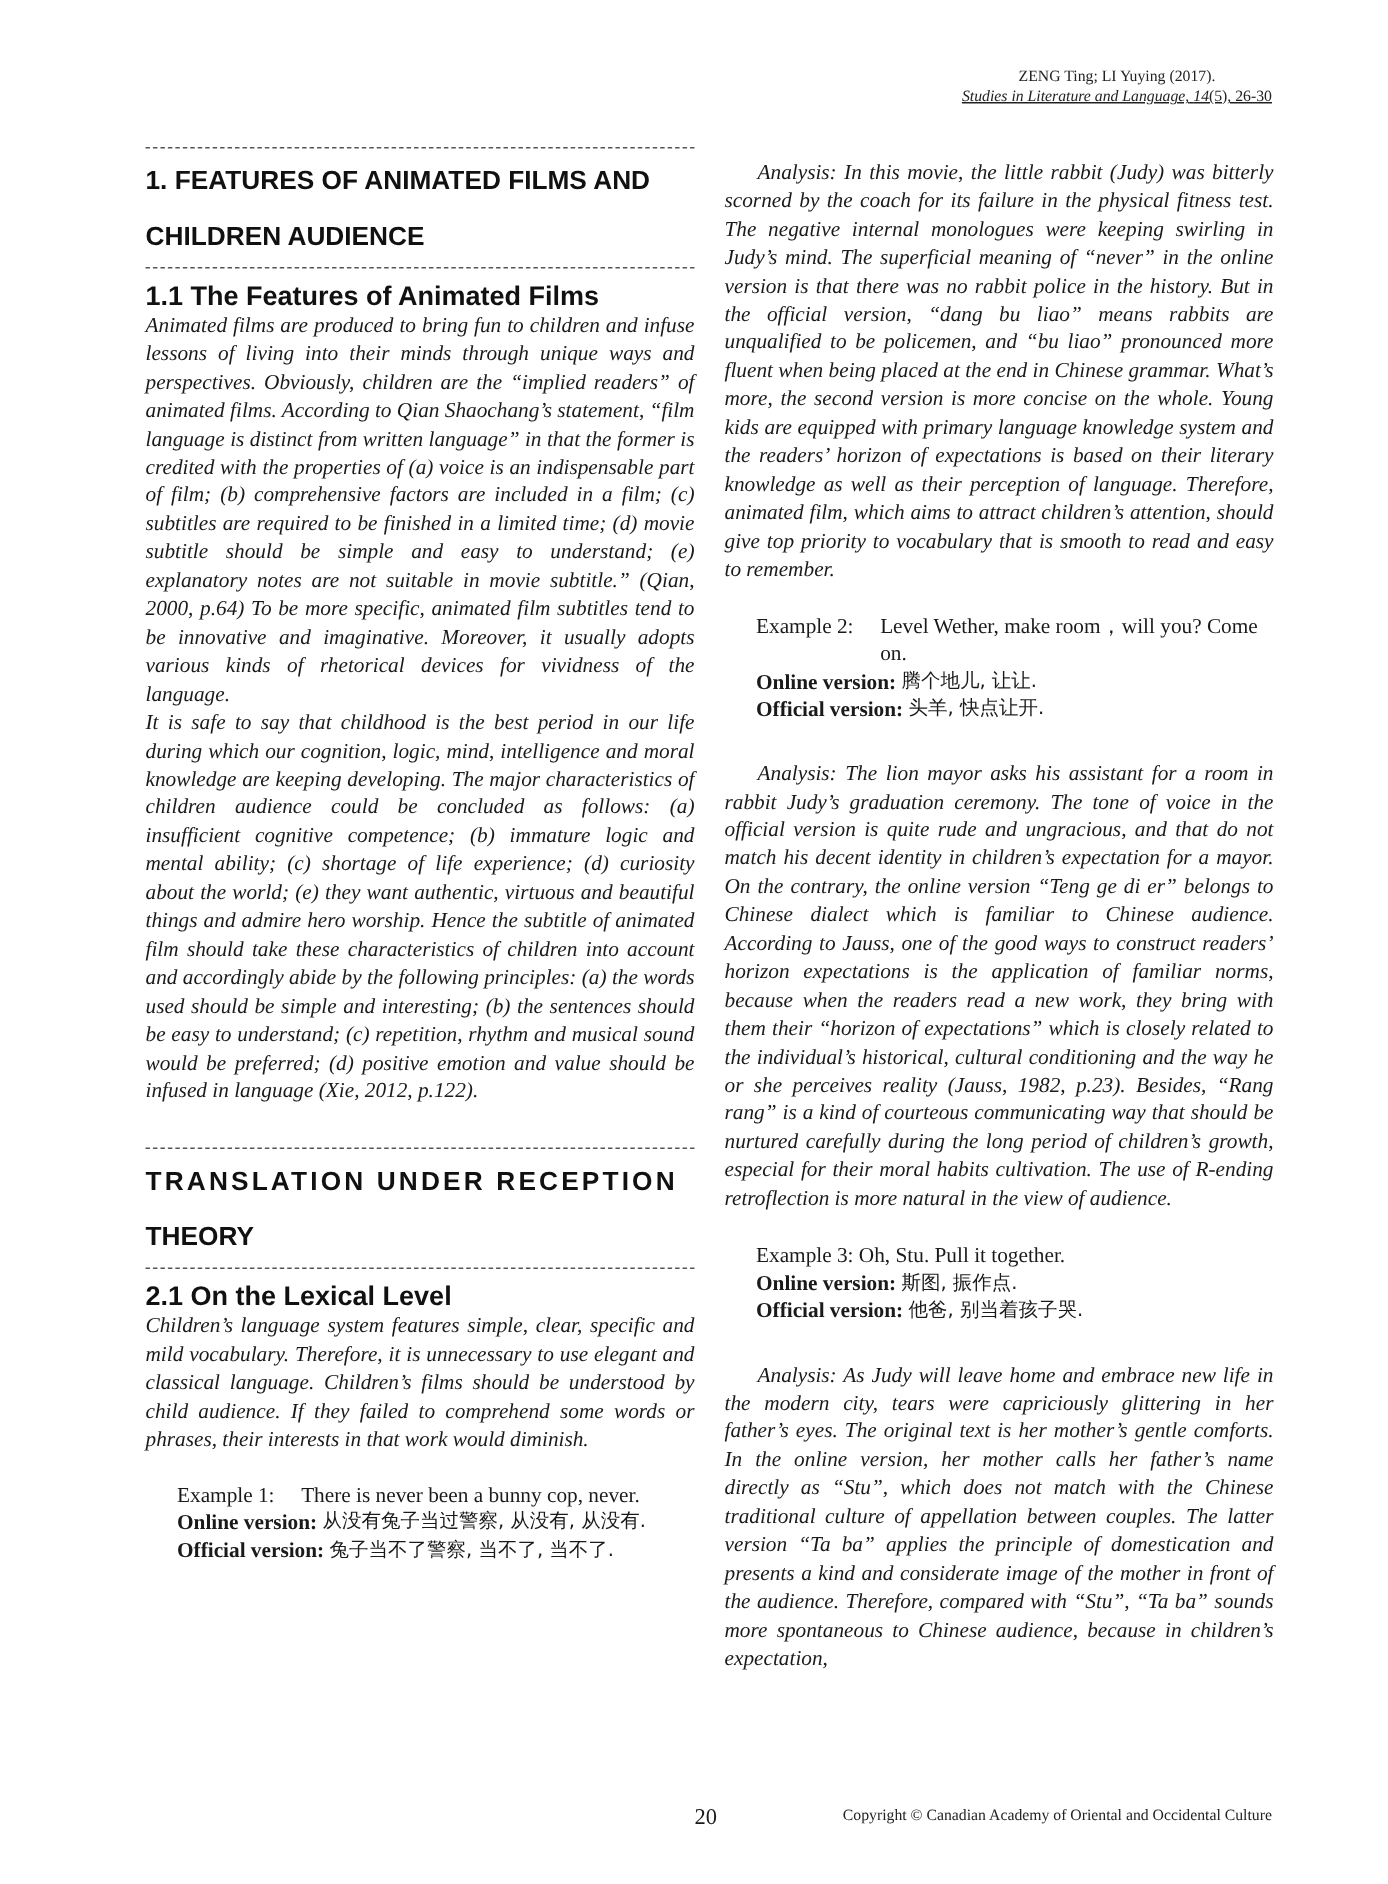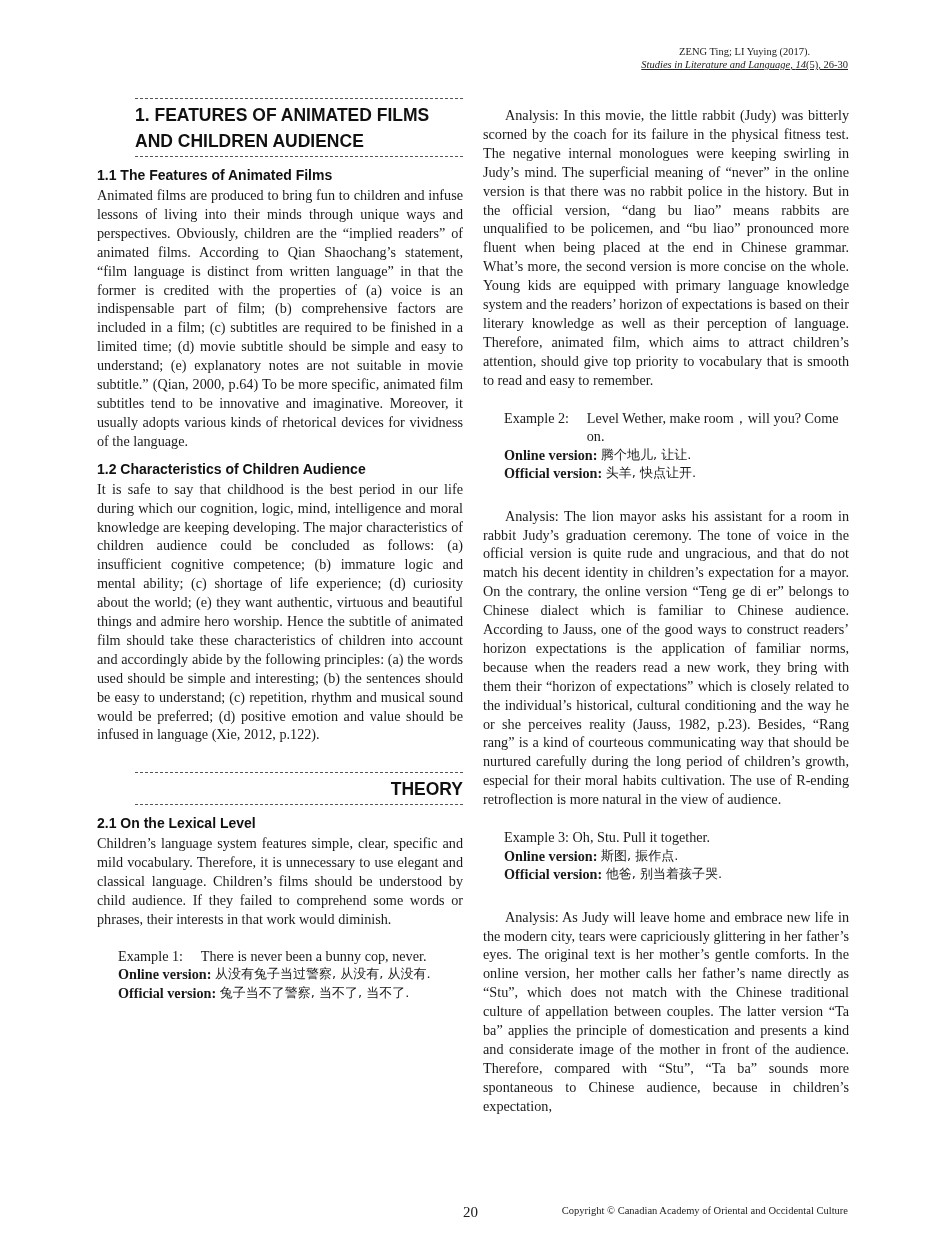--- a/index.html
+++ b/index.html
@@ -31,43 +31,42 @@
     line-height: 18.9px;
     text-align: justify;
   }
   .col-left { left: 97px; }
   .col-right { left: 483px; top: 106px; }
 
   .sec-head {
     font-family: "Liberation Sans", "DejaVu Sans", sans-serif;
     font-weight: bold;
     font-size: 17.5px;
-    line-height: 26px;
+    line-height: 37px;
     border-top: 1px dashed #555;
     border-bottom: 1px dashed #555;
     padding: 3px 0 2px 0;
     text-align: left;
     color: #111;
-    margin-left: 38px;
   }
   .sec-head.spaced {
     letter-spacing: 0.36em;
   }
   .sec-head.spaced .last { letter-spacing: normal; }
   .sub-head {
     font-family: "Liberation Sans", "DejaVu Sans", sans-serif;
     font-weight: bold;
-    font-size: 14px;
+    font-size: 18px;
     line-height: 18px;
     margin-top: 10px;
     margin-bottom: 2px;
     text-align: left;
     color: #111;
   }
-  p.body { text-align: justify; }
+  p.body { text-align: justify; font-style: italic; }
   p.indent { text-indent: 22px; }
 
   .example {
     font-size: 14.2px;
     line-height: 18.5px;
     margin: 16px 0 0 0;
     text-align: left;
   }
   .example .row { display: flex; }
   .example .lbl { white-space: pre; }
@@ -95,25 +94,25 @@
   <div>ZENG Ting; LI Yuying (2017).</div>
   <div class="journal"><span>Studies in Literature and Language,</span> <span class="vol">14</span><span class="issue">(5), 26-30</span></div>
 </div>
 
 <div class="col col-left">
   <div class="sec-head">1. FEATURES OF ANIMATED FILMS AND CHILDREN AUDIENCE</div>
 
   <div class="sub-head" style="margin-top:9px;">1.1 The Features of Animated Films</div>
   <p class="body">Animated films are produced to bring fun to children and infuse lessons of living into their minds through unique ways and perspectives. Obviously, children are the “implied readers” of animated films. According to Qian Shaochang’s statement, “film language is distinct from written language” in that the former is credited with the properties of (a) voice is an indispensable part of film; (b) comprehensive factors are included in a film; (c) subtitles are required to be finished in a limited time; (d) movie subtitle should be simple and easy to understand; (e) explanatory notes are not suitable in movie subtitle.” (Qian, 2000, p.64) To be more specific, animated film subtitles tend to be innovative and imaginative. Moreover, it usually adopts various kinds of rhetorical devices for vividness of the language.</p>
 
-  <div class="sub-head" style="margin-top:9px;">1.2 Characteristics of Children Audience</div>
   <p class="body">It is safe to say that childhood is the best period in our life during which our cognition, logic, mind, intelligence and moral knowledge are keeping developing. The major characteristics of children audience could be concluded as follows: (a) insufficient cognitive competence; (b) immature logic and mental ability; (c) shortage of life experience; (d) curiosity about the world; (e) they want authentic, virtuous and beautiful things and admire hero worship. Hence the subtitle of animated film should take these characteristics of children into account and accordingly abide by the following principles: (a) the words used should be simple and interesting; (b) the sentences should be easy to understand; (c) repetition, rhythm and musical sound would be preferred; (d) positive emotion and value should be infused in language (Xie, 2012, p.122).</p>
 
   <div class="sec-head spaced" style="margin-top:28px;">
-    <div class="last" style="letter-spacing:normal;text-align:right;">THEORY</div>
+    <div style="letter-spacing:0.12em;">TRANSLATION UNDER RECEPTION</div>
+    <div class="last" style="letter-spacing:normal;">THEORY</div>
   </div>
 
   <div class="sub-head" style="margin-top:9px;">2.1 On the Lexical Level</div>
   <p class="body">Children’s language system features simple, clear, specific and mild vocabulary. Therefore, it is unnecessary to use elegant and classical language. Children’s films should be understood by child audience. If they failed to comprehend some words or phrases, their interests in that work would diminish.</p>
 
   <div class="example" style="margin-top:18px; padding-left:21px;">
     <div class="row">
         <span class="lbl">Example 1:     </span>
         <span>There is never been a bunny cop, never.</span>
       </div>

